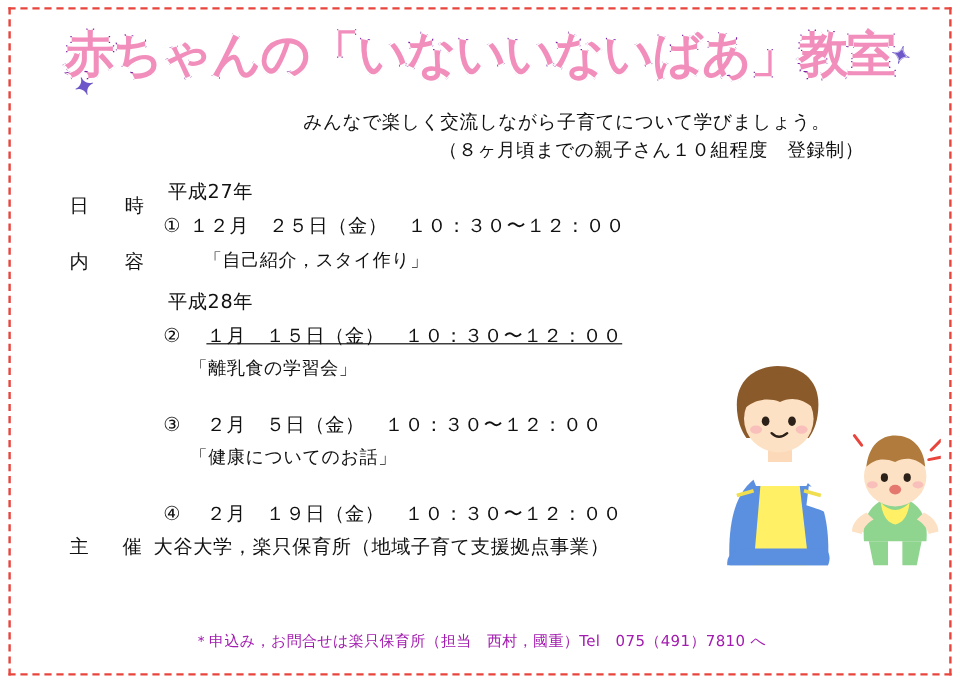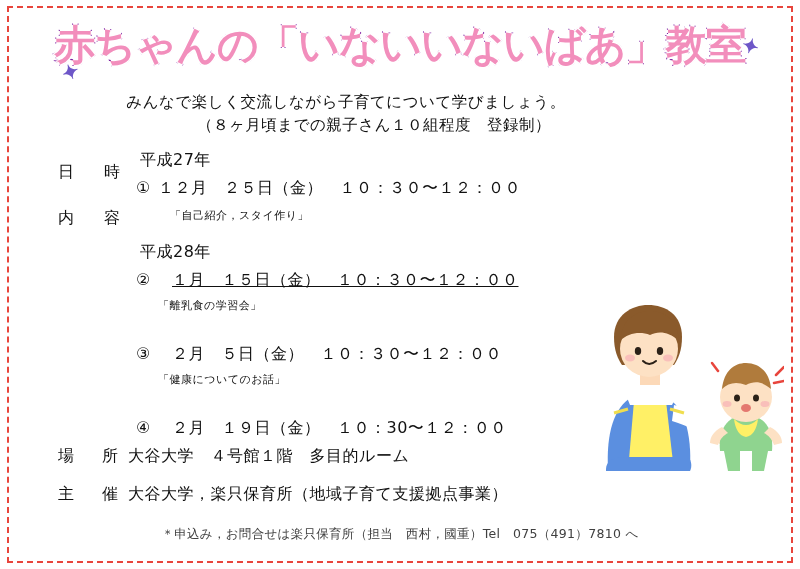--- a/index.html
+++ b/index.html
@@ -65,21 +65,21 @@
     font-weight: bold;
   }
   .sparkle-1 { left: 62px; top: 44px; transform: rotate(-20deg); }
   .sparkle-2 { left: 742px; top: 18px; transform: rotate(16deg); }
 
   
   .lead {
     position: absolute;
     left: 0;
     width: 692px;
-    text-align: center;
+    text-align: right;
     font-family: "DejaVu Sans", sans-serif;
     font-size: 15.5px;
     color: #111111;
     letter-spacing: 0.5px;
   }
   .lead-1 { top: 92px; }
   .lead-2 { top: 115px; margin-left: 28px; }
 
   
   .body-block {
@@ -103,36 +103,36 @@
   }
   .lbl-narrow {
     letter-spacing: 6px;
   }
   .txt {
     position: absolute;
     font-size: 16px;
     letter-spacing: 0.5px;
   }
   .txt-sm {
-    font-size: 11px;
+    font-size: 15px;
   }
   .indent-a { left: 140px; }
   .indent-b { left: 136px; }
   .indent-c { left: 170px; }
 
   
   .footer {
     position: absolute;
     left: 0;
     top: 526px;
     width: 800px;
     text-align: center;
     font-family: "DejaVu Sans", sans-serif;
     font-size: 12.5px;
-    color: #404040;
+    color: #a21caf;
     letter-spacing: 0.3px;
   }
 
   
   .illustration {
     position: absolute;
     right: 16px;
     bottom: 88px;
     width: 196px;
     height: 180px;
@@ -188,28 +188,24 @@
       <span class="txt indent-b" style="top:0;">③</span>
       <span class="txt" style="left:172px; top:0;">２月　５日（金）　１０：３０〜１２：００</span>
     </div>
 
     <div class="row" style="height:46px;padding-left:16px;">
       <span class="txt txt-sm" style="left:158px; top:0;">「健康についてのお話」</span>
     </div>
 
     <div class="row" style="height:28px;">
       <span class="txt indent-b" style="top:0;">④</span>
-      <span class="txt" style="left:172px; top:0;">２月　１９日（金）　１０：30〜１２：００</span>
-    </div>
-
-
-    <div class="row" style="height:38px;">
-      <span class="lbl lbl-narrow" style="top:0;">場　所</span>
-      <span class="txt" style="left:128px; top:0;">大谷大学　４号館１階　多目的ルーム</span>
-    </div>
+      <span class="txt" style="left:172px; top:0;">２月　１９日（金）　１０：３０〜１２：００</span>
+    </div>
+
+
 
     <div class="row" style="height:34px;">
       <span class="lbl lbl-narrow" style="top:0;">主　催</span>
       <span class="txt" style="left:128px; top:0;">大谷大学，楽只保育所（地域子育て支援拠点事業）</span>
     </div>
 
   </div>
 
   <div class="illustration">
     <svg viewBox="0 0 196 180" width="196" height="180" xmlns="http://www.w3.org/2000/svg">

